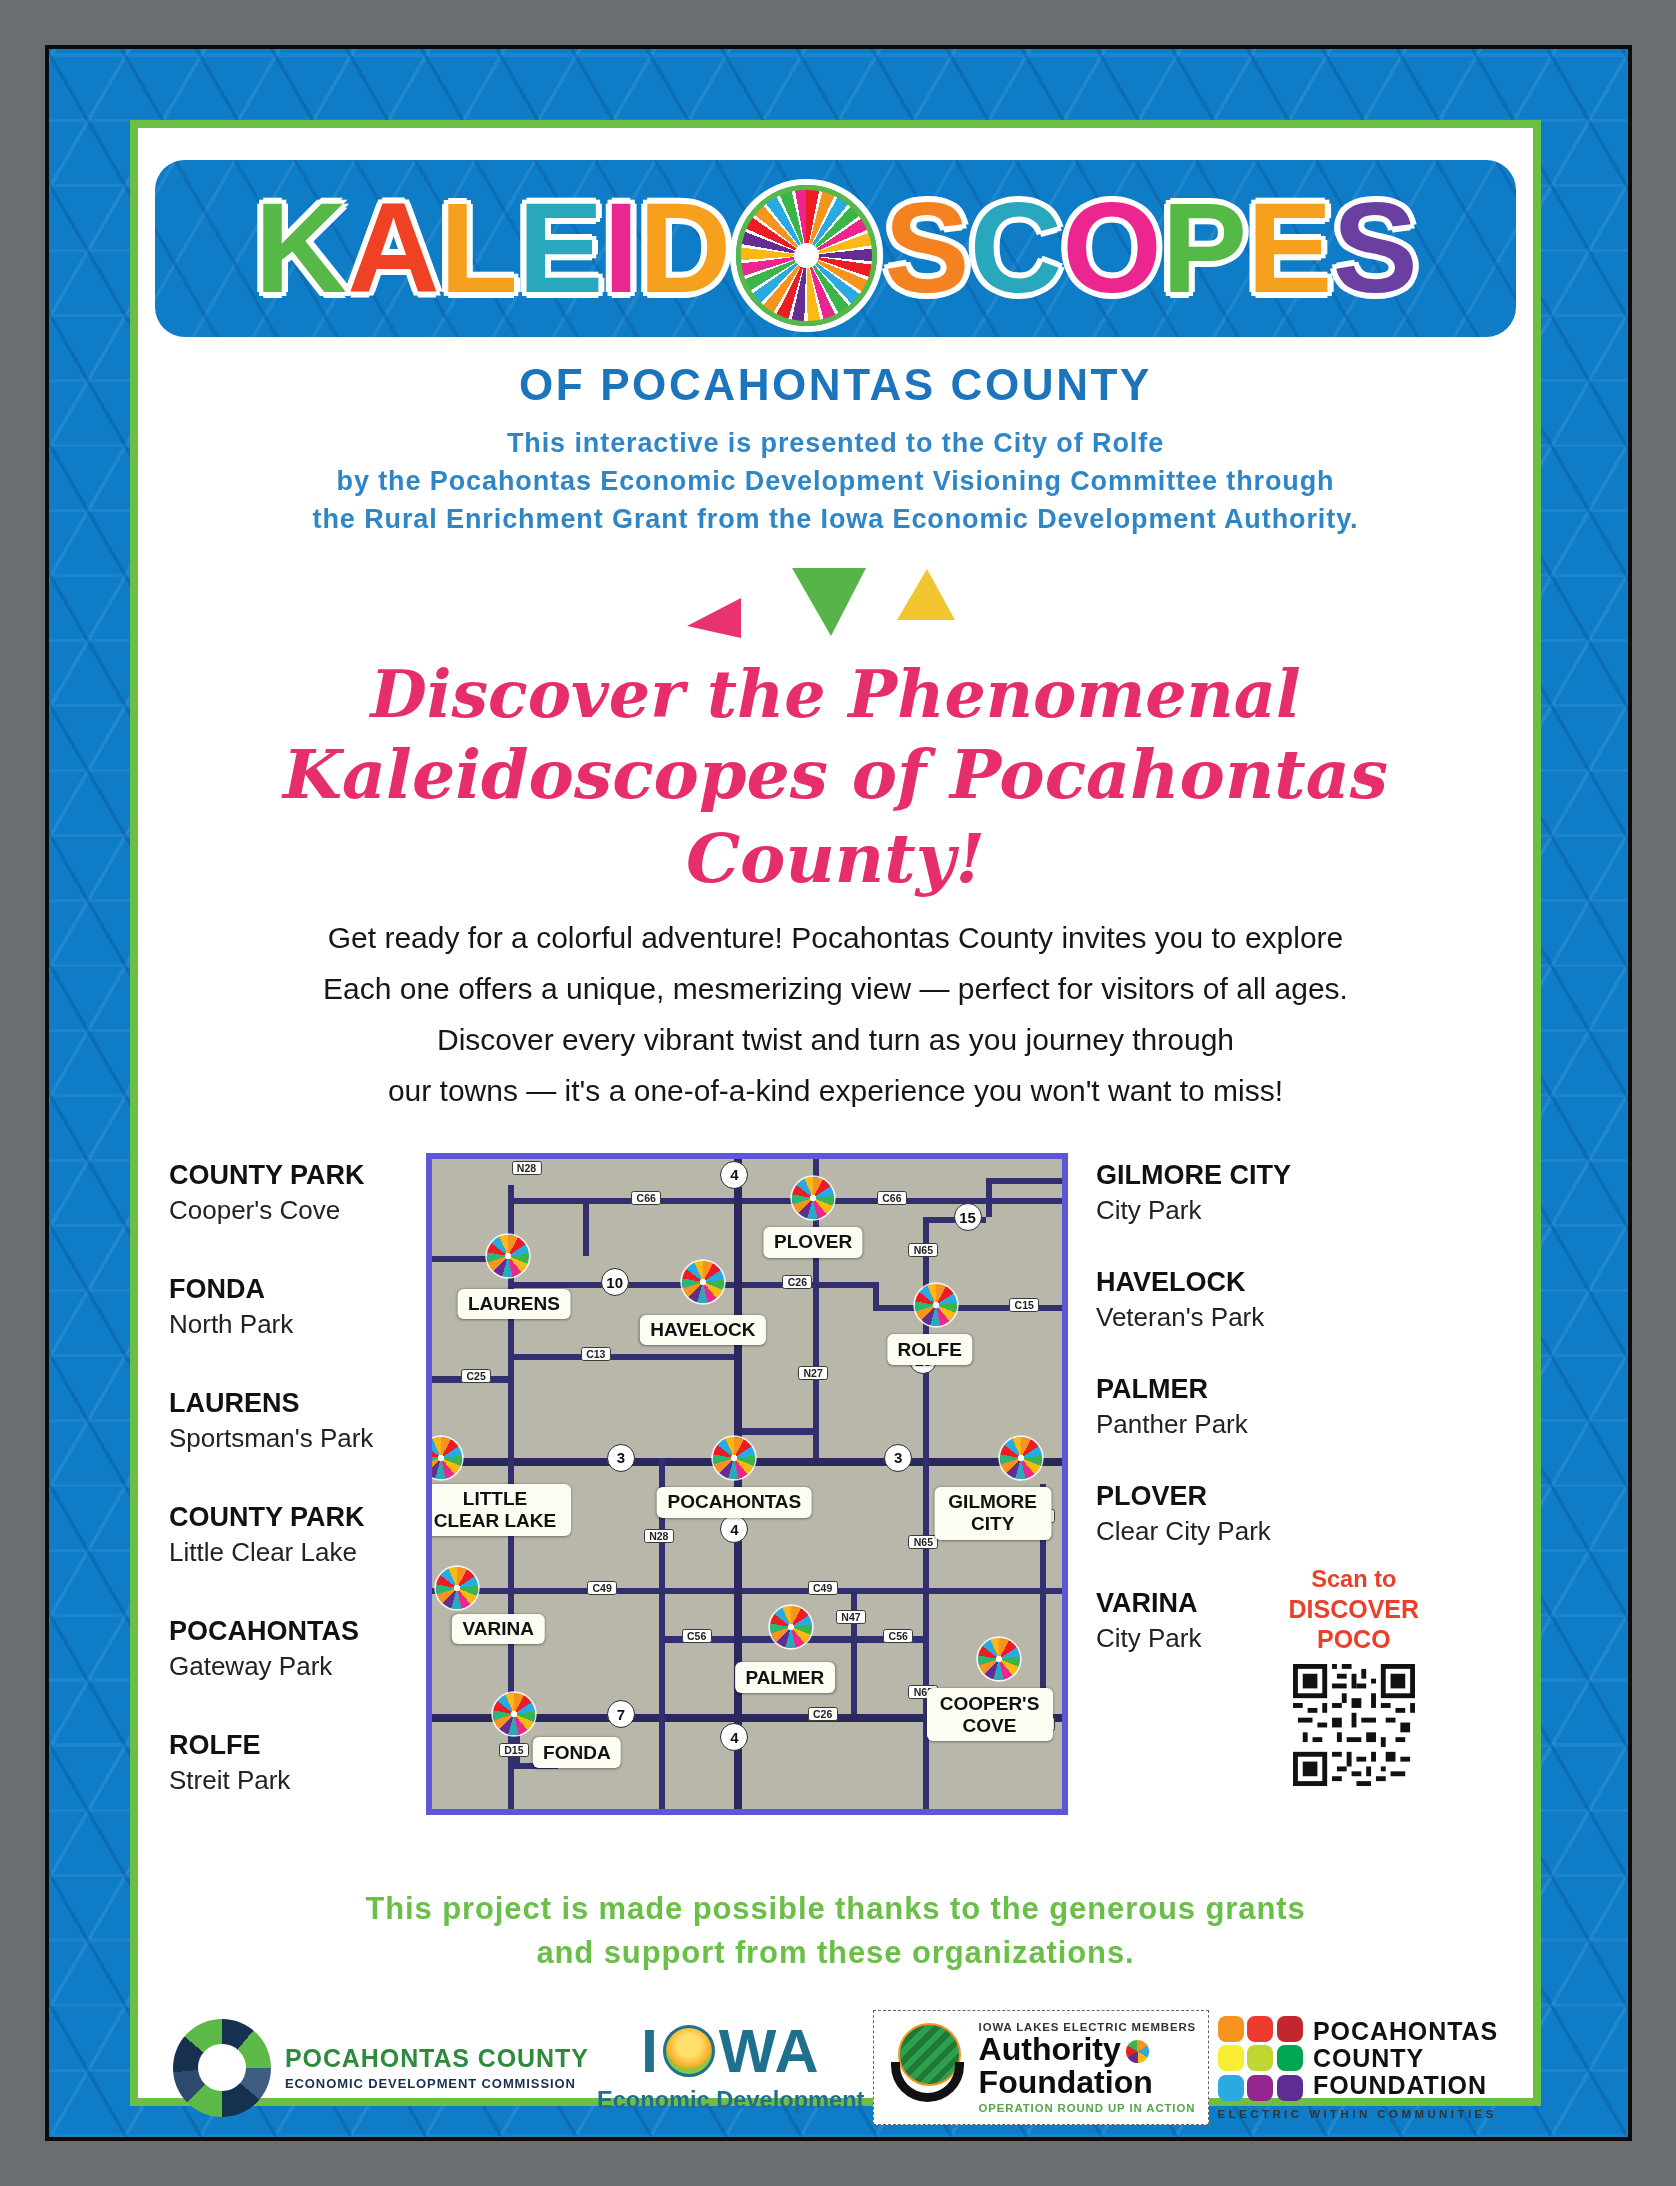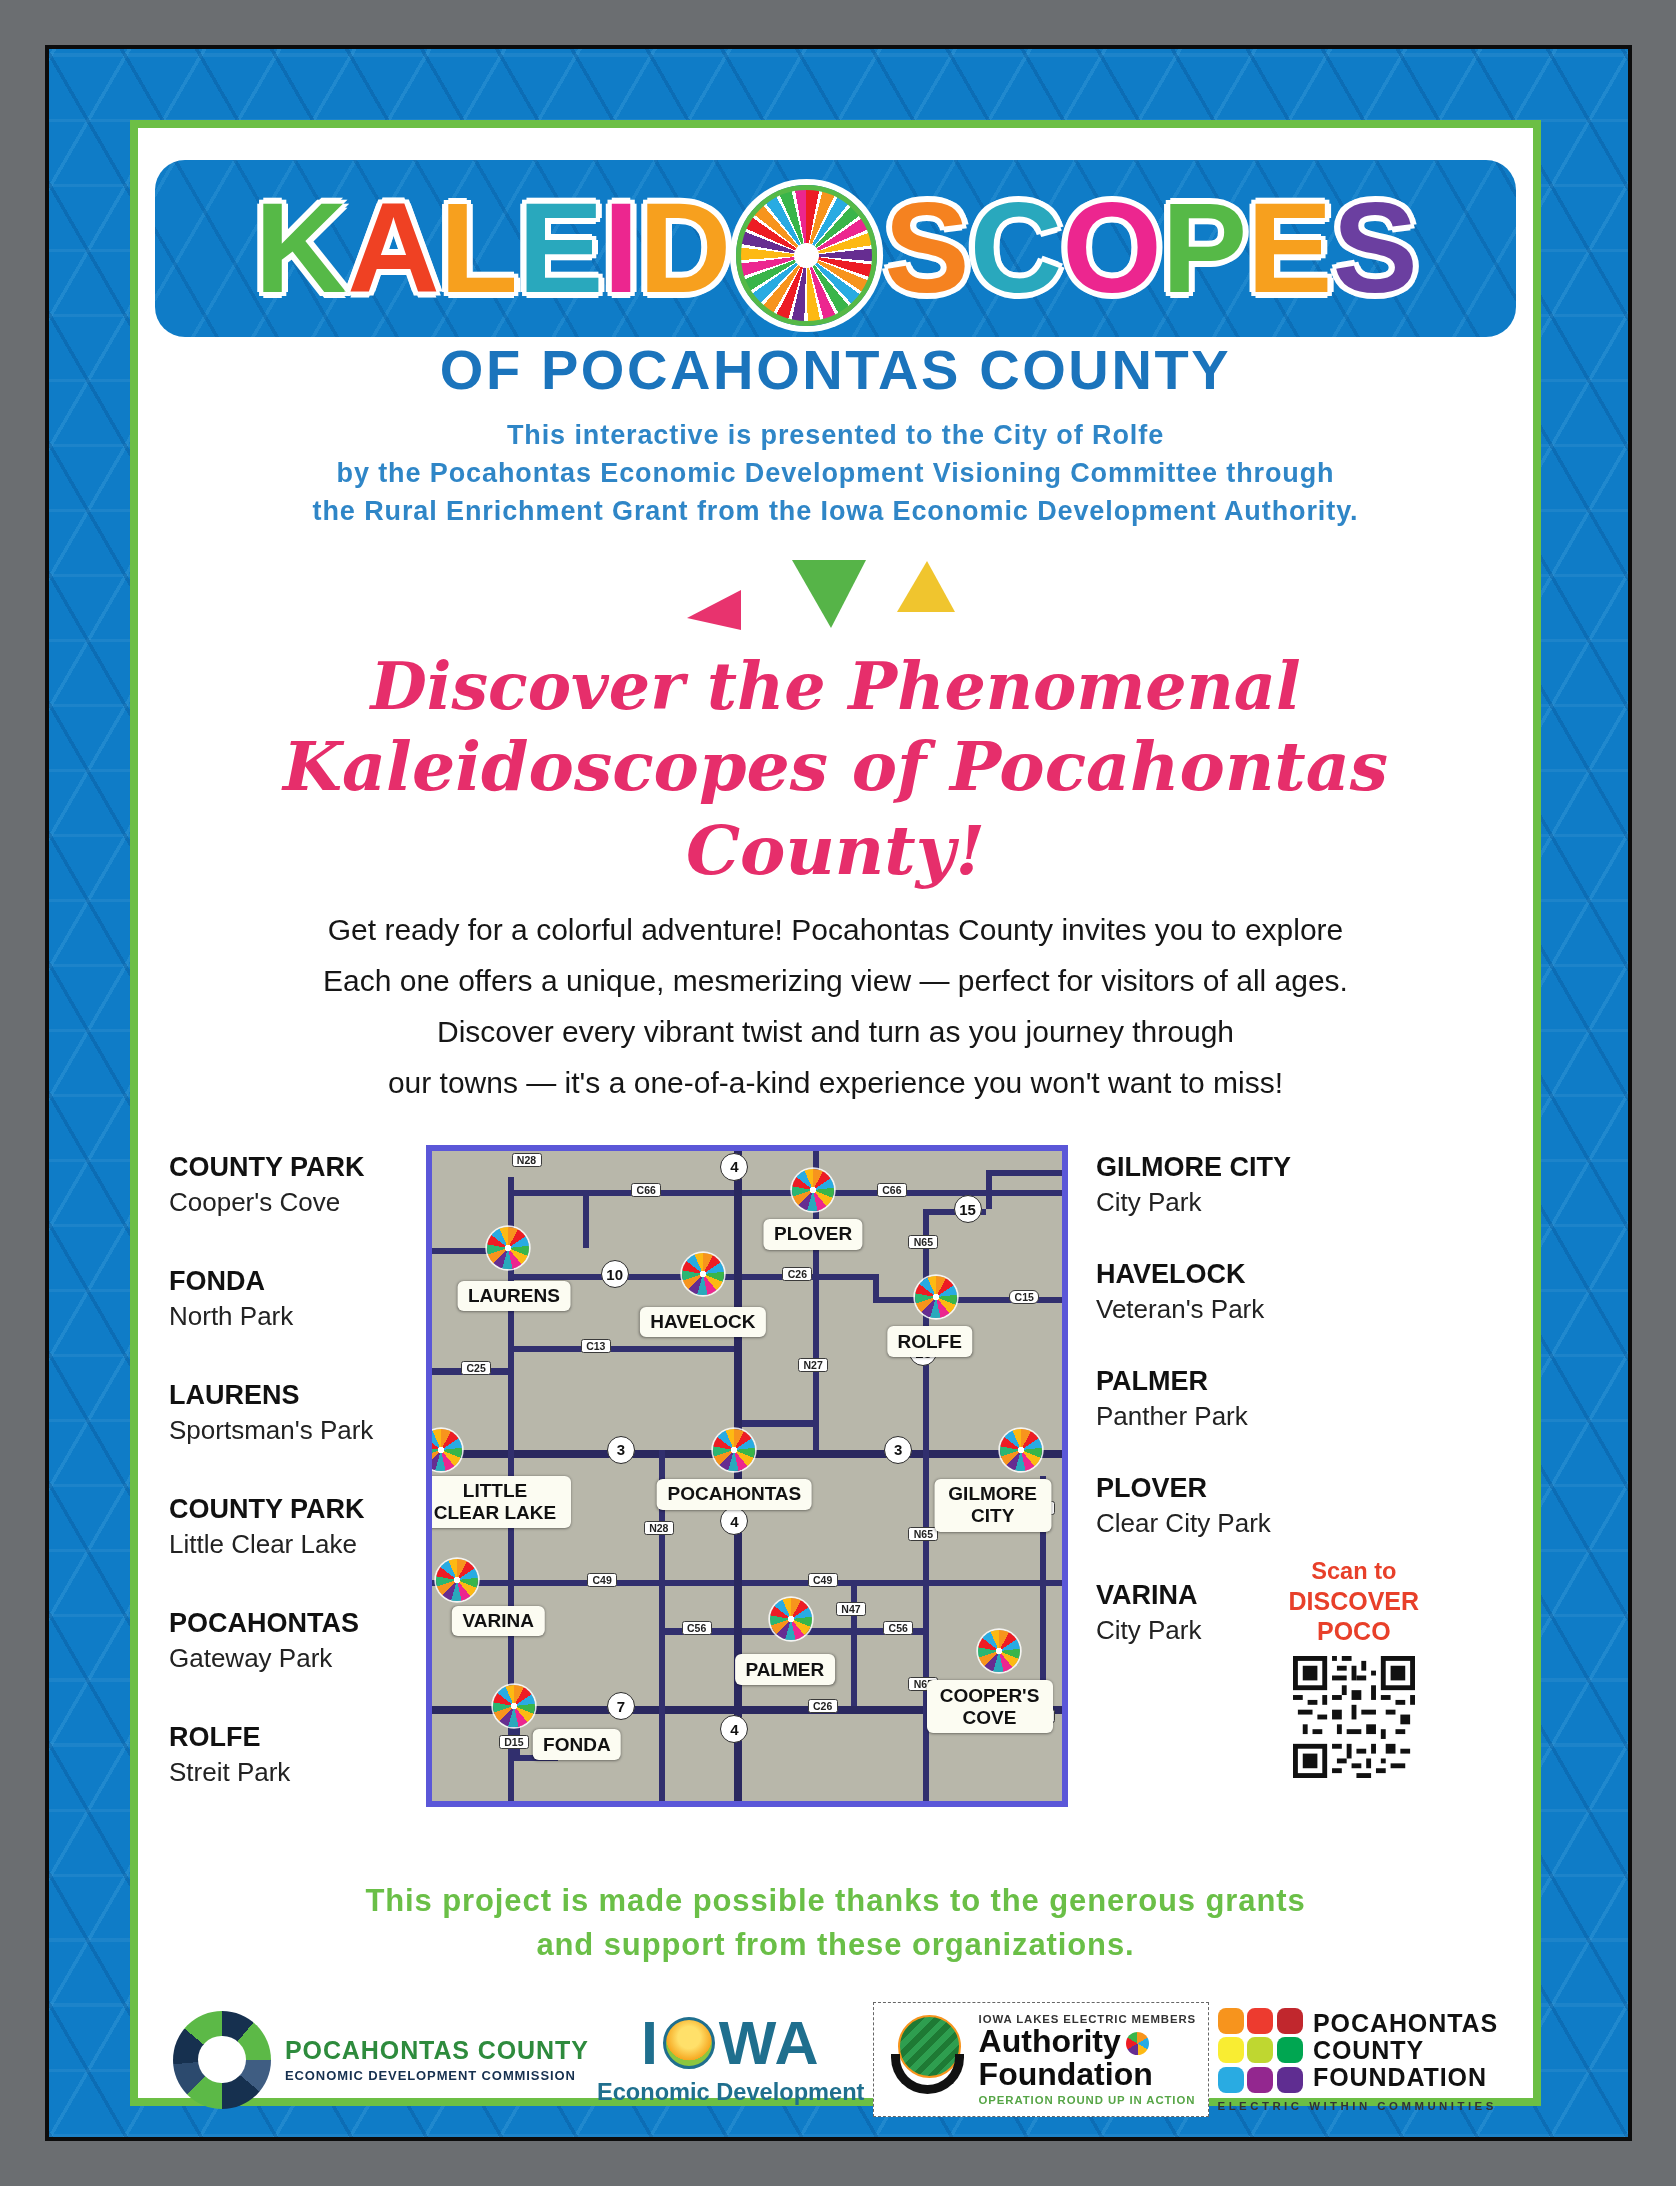--- a/index.html
+++ b/index.html
@@ -24,21 +24,21 @@
     display:flex;align-items:center;justify-content:center;gap:1.7px;}
   .blet{font-size:128px;font-weight:800;letter-spacing:-1.7px;line-height:1;
     text-shadow:-6.1px 0 0 #fff,6.1px 0 0 #fff,0 -6.1px 0 #fff,0 6.1px 0 #fff,-4.4px -4.4px 0 #fff,4.4px -4.4px 0 #fff,-4.4px 4.4px 0 #fff,4.4px 4.4px 0 #fff;}
   .wheel{display:inline-block;width:131px;height:131px;border-radius:50%;margin:0 5.2px;transform:translateY(7px);
     background:
       radial-gradient(circle at 50% 50%, #fff 0 13%, rgba(255,255,255,0) 14%),
       repeating-conic-gradient(#ed1c24 0 11deg,#fff 11deg 14deg,#f7941d 14deg 25deg,#fff 25deg 28deg,#29abe2 28deg 39deg,#fff 39deg 42deg,#39b54a 42deg 53deg,#fff 53deg 56deg,#ec268f 56deg 67deg,#fff 67deg 70deg,#fdb913 70deg 81deg,#fff 81deg 84deg,#662d91 84deg 95deg,#fff 95deg 98deg);
     border:5.2px solid #56b947;box-shadow:0 0 0 6.1px #fff;}
 
   
-  .subtitle{text-align:center;font-size:56px;font-weight:800;color:#1b74bc;letter-spacing:2.6px;}
+  .subtitle{margin-top:23px;text-align:center;font-size:44px;font-weight:800;color:#1b74bc;letter-spacing:2.6px;}
   .intro{margin-top:14px;text-align:center;color:#2f86c7;font-size:27px;font-weight:700;line-height:38px;letter-spacing:0.9px;}
   .tris{margin:23px auto 0 auto;width:367px;height:96px;position:relative;}
   .tri{position:absolute;}
   .tri-pink{left:35px;top:37px;width:0;height:0;border-top:28px solid transparent;border-bottom:12.2px solid transparent;border-right:54px solid #e8336e;}
   .tri-green{left:140px;top:7px;width:0;height:0;border-left:39px solid transparent;border-right:35px solid transparent;border-top:68px solid #56b448;}
   .tri-yellow{left:245px;top:8.7px;width:0;height:0;border-left:30px solid transparent;border-right:28px solid transparent;border-bottom:51px solid #f0c52e;}
   .script{text-align:center;color:#e62e6b;font-family:"DejaVu Serif",serif;font-style:italic;font-weight:700;}
   .script .s1{font-size:65px;line-height:75px;}
   .script .s2{font-size:68px;line-height:84px;}
   .bodytext{margin-top:12.2px;text-align:center;color:#161616;font-size:30px;font-weight:500;line-height:51px;}
@@ -230,21 +230,21 @@
         <div class="sc" style="left:30%;top:85.5%;">7</div>
         <div class="sc" style="left:29%;top:19%;">10</div>
         <div class="sc" style="left:85%;top:9%;">15</div>
         <div class="sc" style="left:78%;top:31%;">15</div>
 
         <div class="sr" style="left:15%;top:1.5%;">N28</div>
         <div class="sr" style="left:34%;top:6%;">C66</div>
         <div class="sr" style="left:73%;top:6%;">C66</div>
         <div class="sr" style="left:58%;top:19%;">C26</div>
         <div class="sr" style="left:78%;top:14%;">N65</div>
-        <div class="sr" style="left:94%;top:22.5%;border-radius:6px;">C15</div>
+        <div class="sr" style="left:94%;top:22.5%;">C15</div>
         <div class="sr" style="left:26%;top:30%;">C13</div>
         <div class="sr" style="left:7%;top:33.5%;">C25</div>
         <div class="sr" style="left:60.5%;top:33%;">N27</div>
         <div class="sr" style="left:12%;top:55%;">N43</div>
         <div class="sr" style="left:36%;top:58%;">N28</div>
         <div class="sr" style="left:78%;top:59%;">N65</div>
         <div class="sr" style="left:27%;top:66%;">C49</div>
         <div class="sr" style="left:62%;top:66%;">C49</div>
         <div class="sr" style="left:42%;top:73.5%;">C56</div>
         <div class="sr" style="left:74%;top:73.5%;">C56</div>

